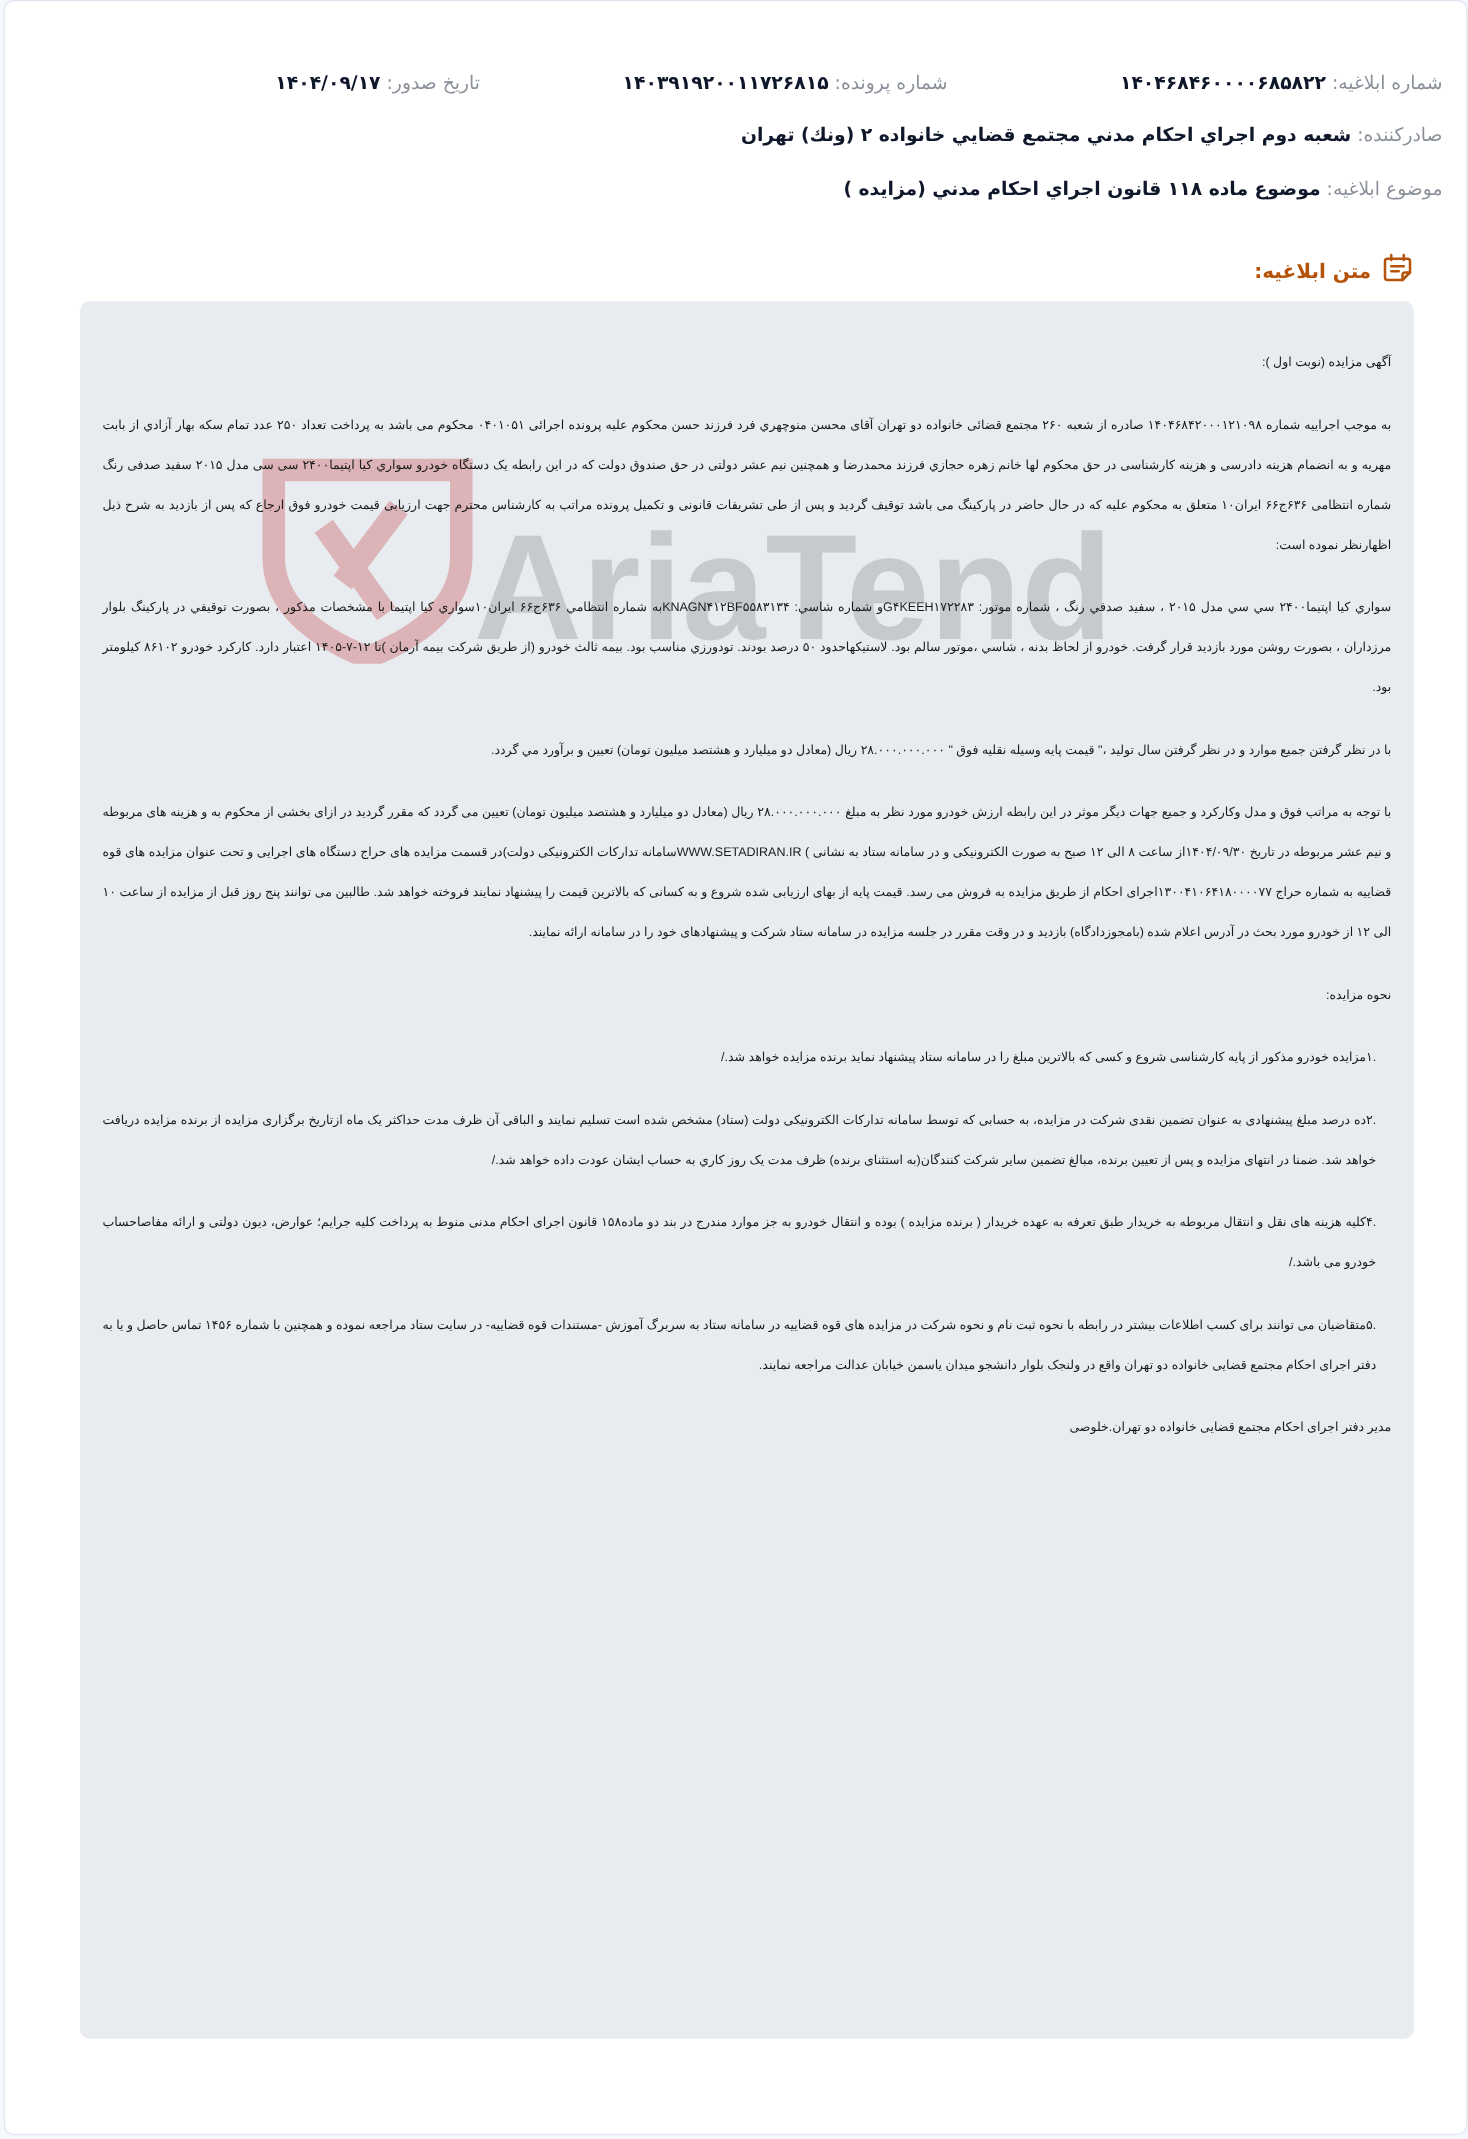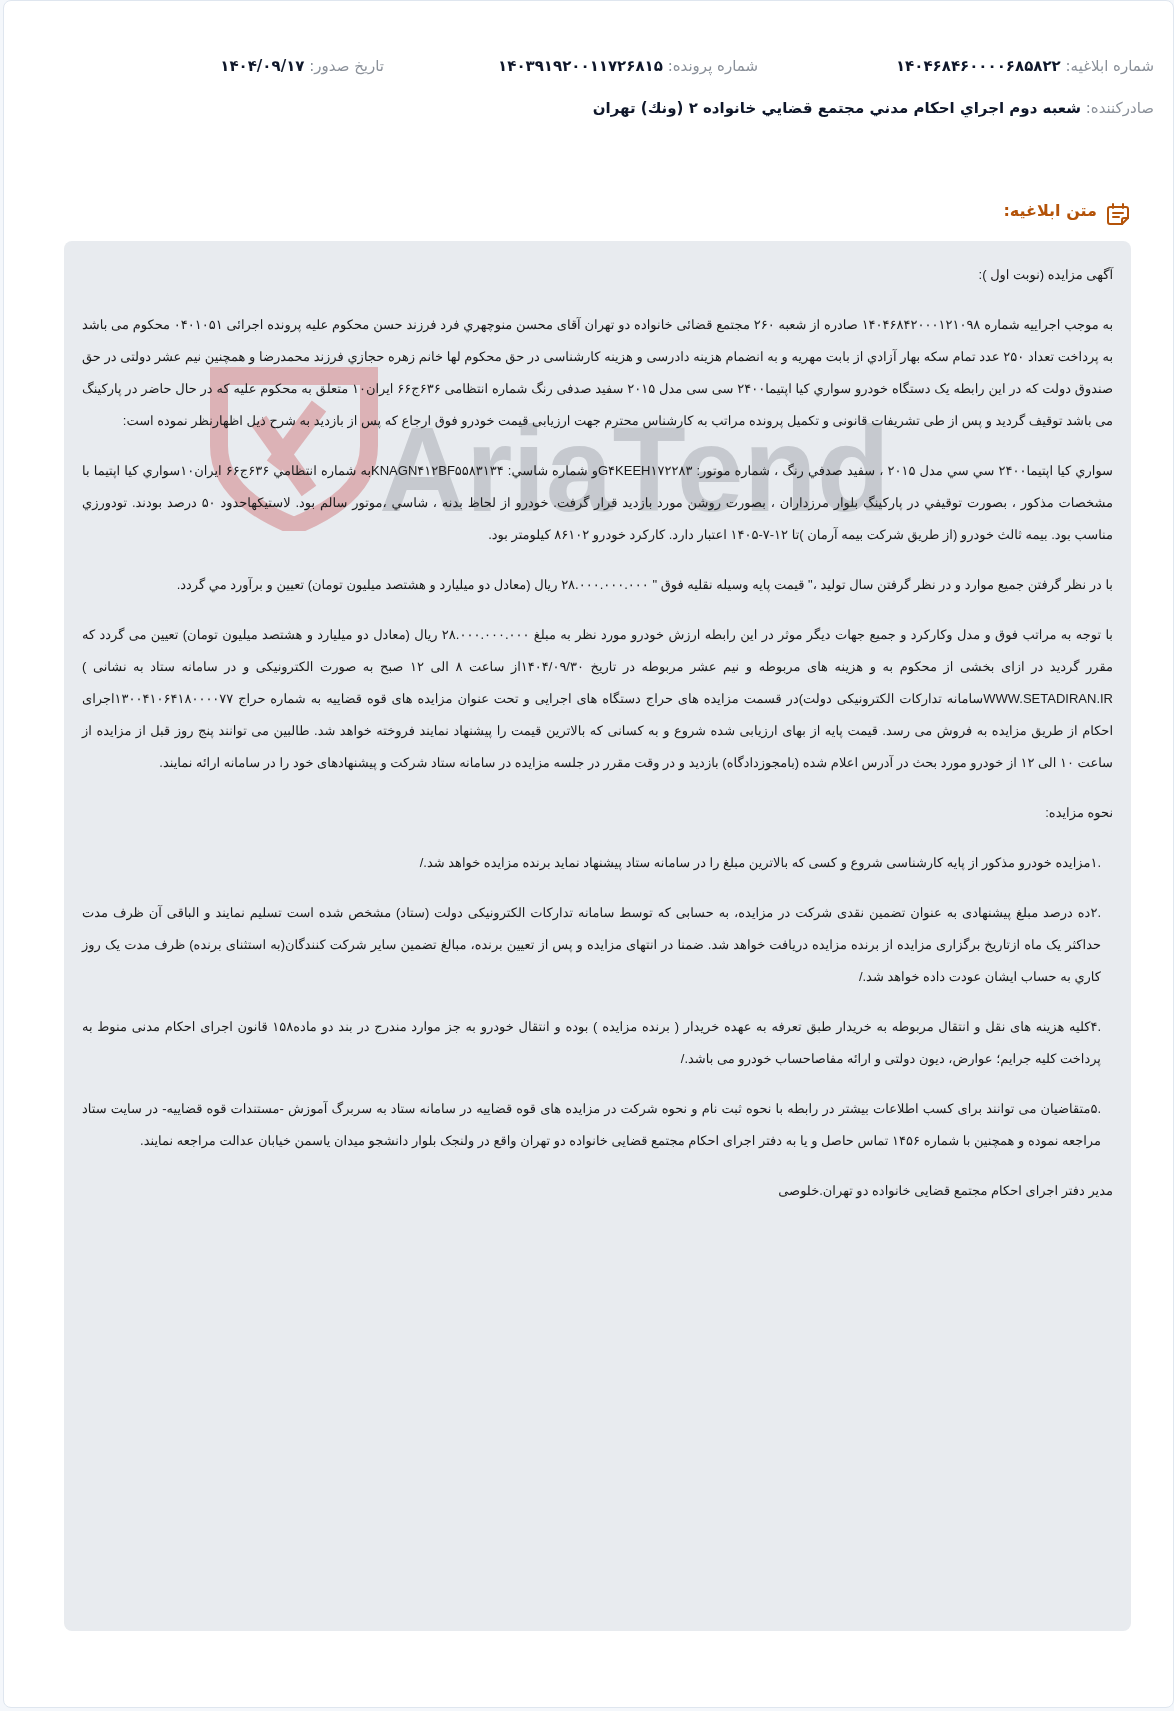--- a/index.html
+++ b/index.html
@@ -9,32 +9,32 @@
       position: absolute; left: 3px; top: 0; width: 1171px; height: 1708px;
       background: #ffffff; border: 1px solid #dfe6ef; border-radius: 8px;
     }
     .meta-row { position: absolute; right: 19px; font-size: 15px; color: #8a9099; white-space: nowrap; }
     .meta-row .val { color: #0f172a; font-weight: bold; margin-top: 29px; }
     .meta-row.r1 { top: 56px; width: 1120px; height: 24px; }
     .meta-row.r1 .cell { position: absolute; top: 0; }
     .meta-row.r2 { top: 98px; text-align: center; }
     .meta-row.r3 { top: 141px; }
     .section-title {
-      position: absolute; right: 42px; top: 200px; display: flex; align-items: flex-start; gap: 8px;
+      position: absolute; right: 42px; top: 200px; display: flex; align-items: center; gap: 8px;
       color: #b45309; font-weight: bold; font-size: 16px;
     }
     .section-title svg { width: 26px; height: 26px; }
     .notice-box {
       position: absolute; left: 60px; top: 240px; width: 1067px; height: 1390px;
       background: #e8ebef; border-radius: 8px; overflow: hidden;
     }
     .watermark { position: absolute; left: 125px; top: 120px; width: 700px; height: 170px; pointer-events: none; }
     .notice-text {
-      position: relative; padding: 18px 18px 0 18px; font-family: "Liberation Sans", sans-serif;
-      font-size: 13px; line-height: 32px; color: #1a1a1a; text-align: justify; z-index: 2;
+      position: relative; padding: 34px 18px 0 18px; font-family: "Liberation Sans", sans-serif;
+      font-size: 10px; line-height: 32px; color: #1a1a1a; text-align: justify; z-index: 2;
     }
     .notice-text p { margin-bottom: 18px; }
     .notice-text p.indent { padding-right: 12px; }
   </style>
 </head>
 <body>
 
 <div class="card">
 
   <div class="meta-row r1">
@@ -50,20 +50,24 @@
       <span>تاریخ صدور:</span>
       <span class="val">۱۴۰۴/۰۹/۱۷</span>
     </div>
   </div>
 
   <div class="meta-row r2">
     <span>صادرکننده:</span>
     <span class="val">شعبه دوم اجراي احكام مدني مجتمع قضايي خانواده ۲ (ونك) تهران</span>
   </div>
 
+  <div class="meta-row r3">
+    <span>موضوع ابلاغیه:</span>
+    <span class="val">موضوع ماده ۱۱۸ قانون اجراي احكام مدني (مزايده )</span>
+  </div>
 
   <div class="section-title">
     <span>
       <svg viewBox="0 0 26 26" fill="none" stroke="#b45309" stroke-width="2" stroke-linecap="round" stroke-linejoin="round">
         <path d="M5 6 h16 a2 2 0 0 1 2 2 v9 l-6 6 h-12 a2 2 0 0 1 -2 -2 v-13 a2 2 0 0 1 2 -2 z"></path>
         <path d="M8 3 v4 M18 3 v4"></path>
         <path d="M8 12 h10 M8 16 h6"></path>
         <path d="M17 23 v-4 a2 2 0 0 1 2 -2 h4"></path>
       </svg>
     </span>

